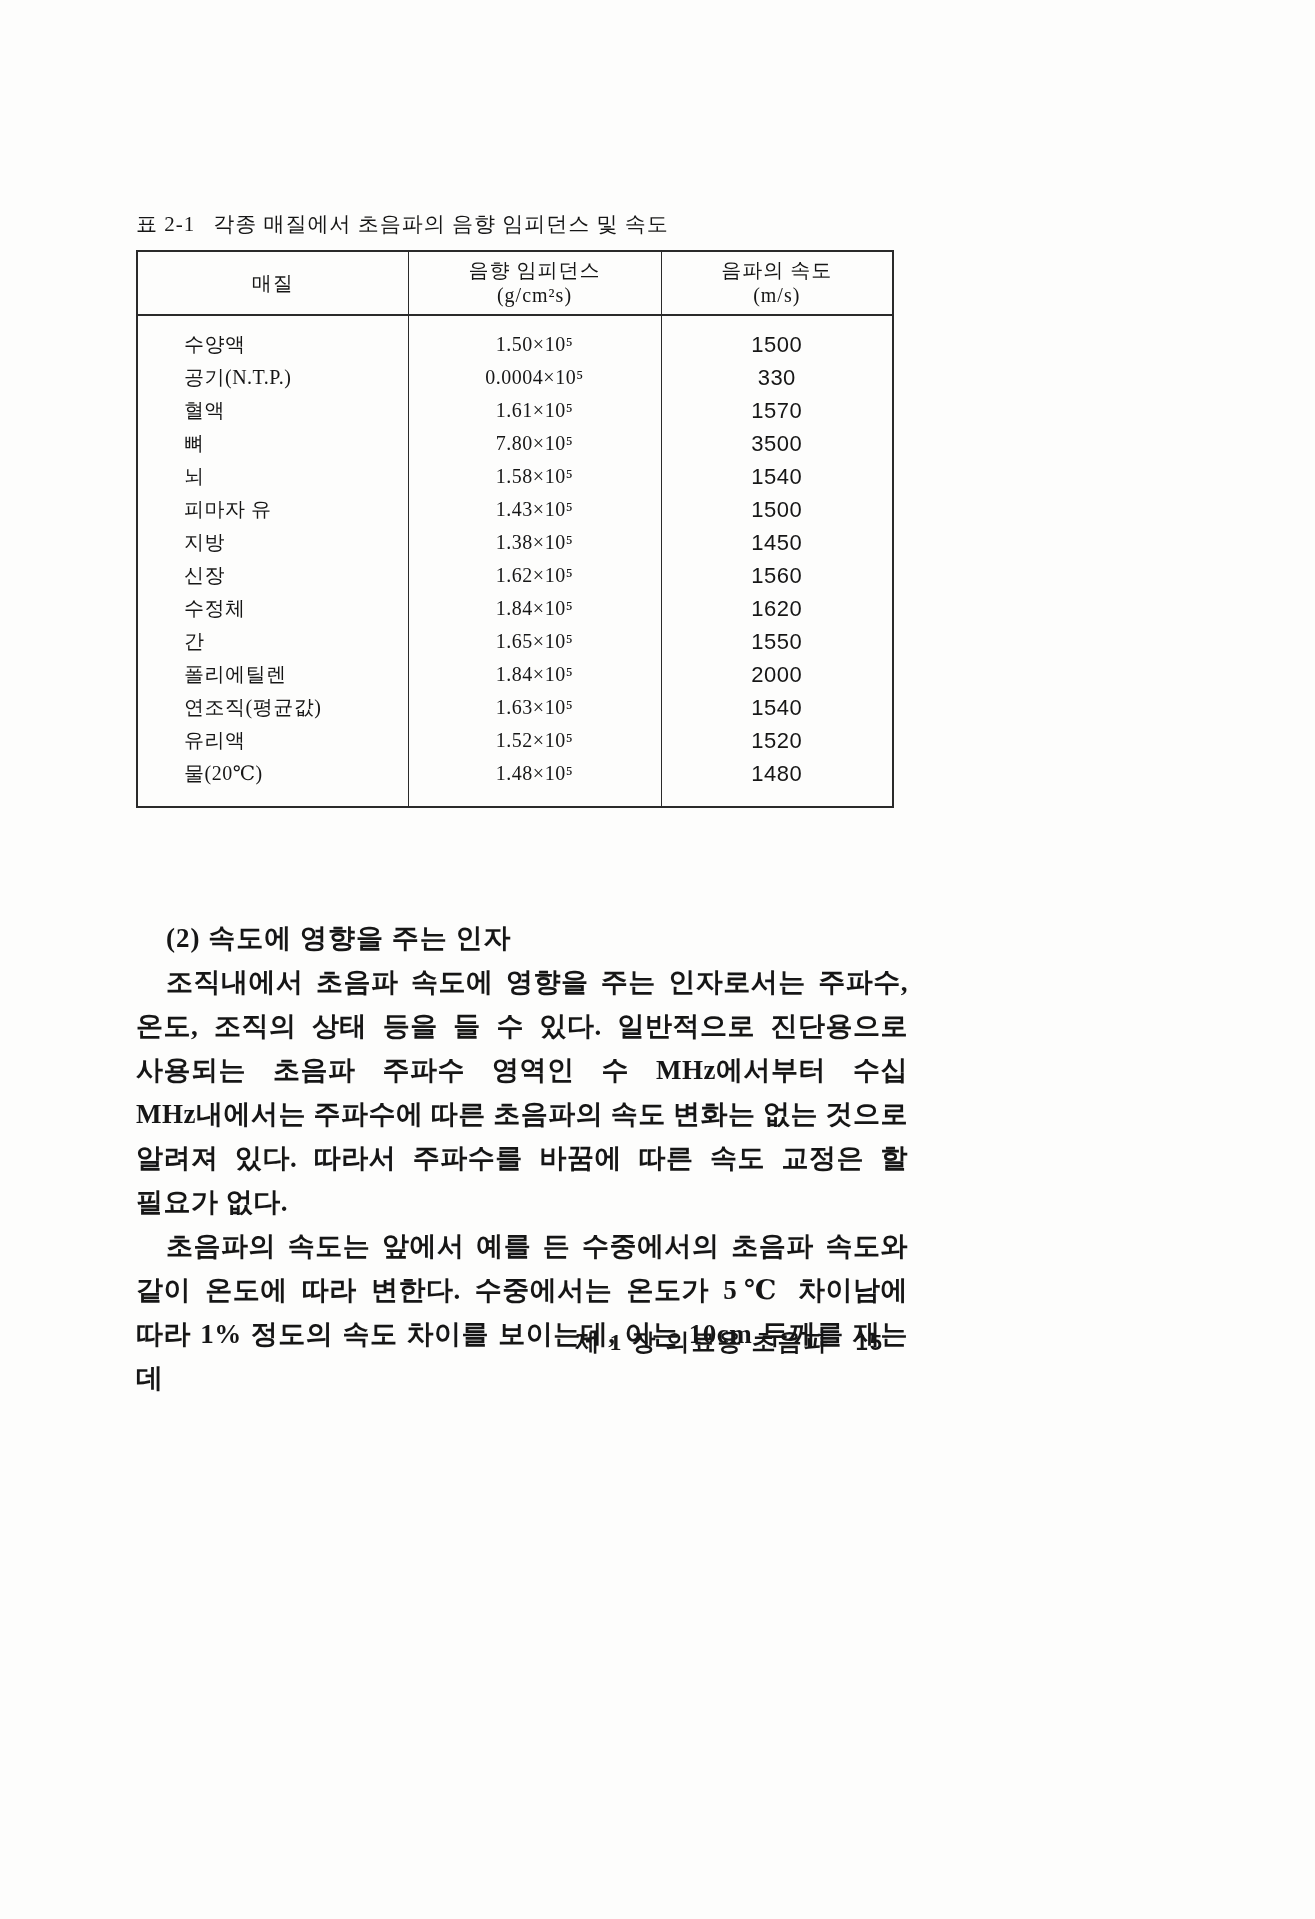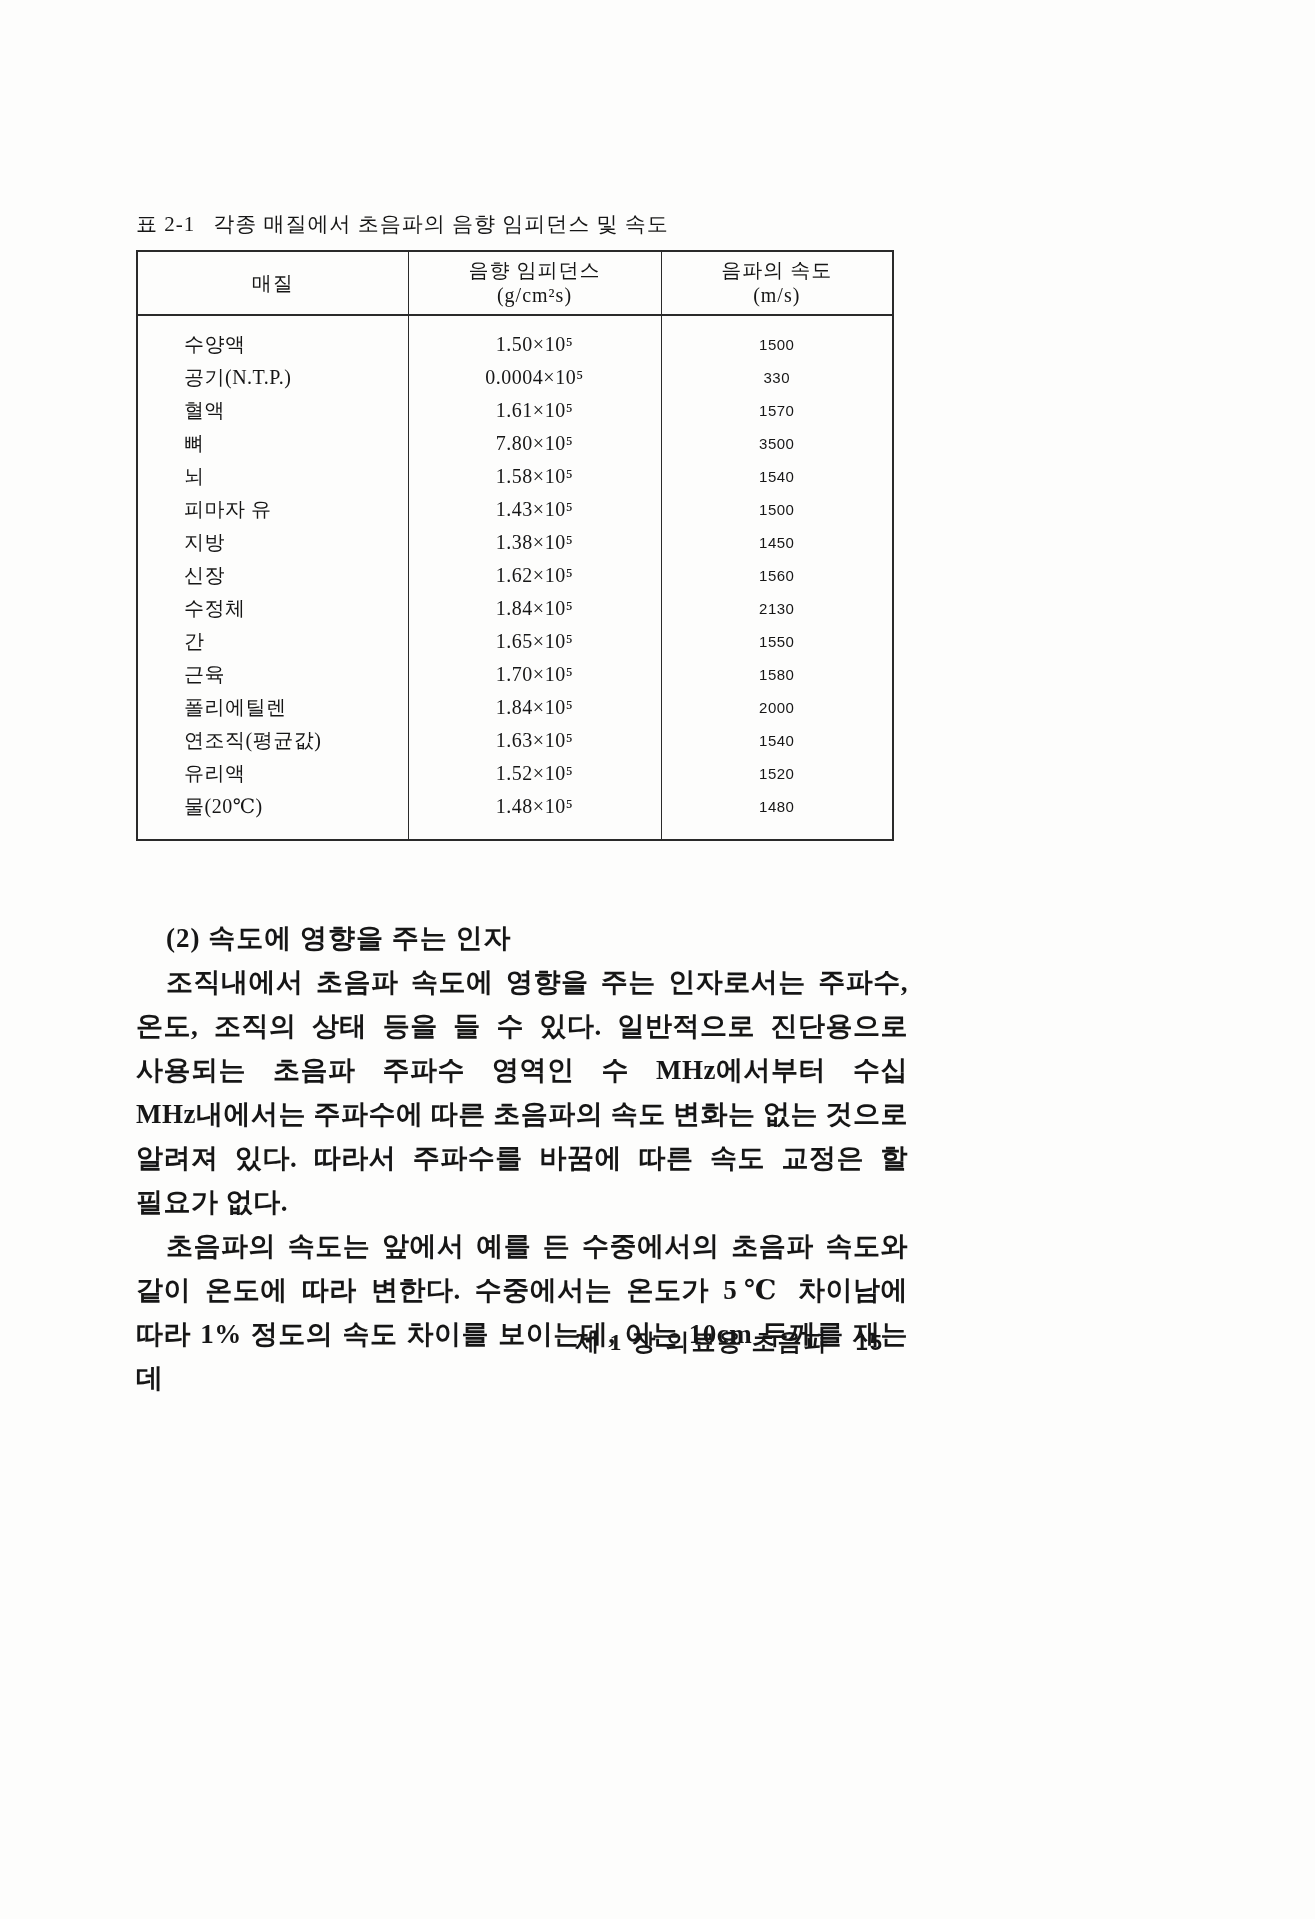--- a/index.html
+++ b/index.html
@@ -55,21 +55,21 @@
   .media-table th + th, .media-table td + td { border-left: 1.6px solid #2a2a2a; }
   .media-table td {
     height: 33px;
     line-height: 33px;
     letter-spacing: 0.5px;
   }
   .media-table tbody tr:first-child td { padding-top: 12px; }
   .media-table tbody tr:last-child td { padding-bottom: 16px; }
   td.col-medium { text-align: left; padding-left: 46px; }
   td.col-impedance { text-align: center; }
-  td.col-speed { text-align: center; font-family: "Liberation Sans", sans-serif; font-size: 15px; }
+  td.col-speed { text-align: center; font-family: "Liberation Sans", sans-serif; font-size: 22px; }
   .hdr-line { display: block; }
 
   
   .body-text {
     position: absolute;
     top: 916px;
     left: 136px;
     width: 772px;
     font-size: 27px;
     line-height: 44px;
@@ -168,31 +168,26 @@
           <td class="col-speed">1450</td>
         </tr>
         <tr>
           <td class="col-medium">신장</td>
           <td class="col-impedance">1.62×10⁵</td>
           <td class="col-speed">1560</td>
         </tr>
         <tr>
           <td class="col-medium">수정체</td>
           <td class="col-impedance">1.84×10⁵</td>
-          <td class="col-speed">2130</td>
+          <td class="col-speed">1620</td>
         </tr>
         <tr>
           <td class="col-medium">간</td>
           <td class="col-impedance">1.65×10⁵</td>
           <td class="col-speed">1550</td>
-        </tr>
-        <tr>
-          <td class="col-medium">근육</td>
-          <td class="col-impedance">1.70×10⁵</td>
-          <td class="col-speed">1580</td>
         </tr>
         <tr>
           <td class="col-medium">폴리에틸렌</td>
           <td class="col-impedance">1.84×10⁵</td>
           <td class="col-speed">2000</td>
         </tr>
         <tr>
           <td class="col-medium">연조직(평균값)</td>
           <td class="col-impedance">1.63×10⁵</td>
           <td class="col-speed">1540</td>

